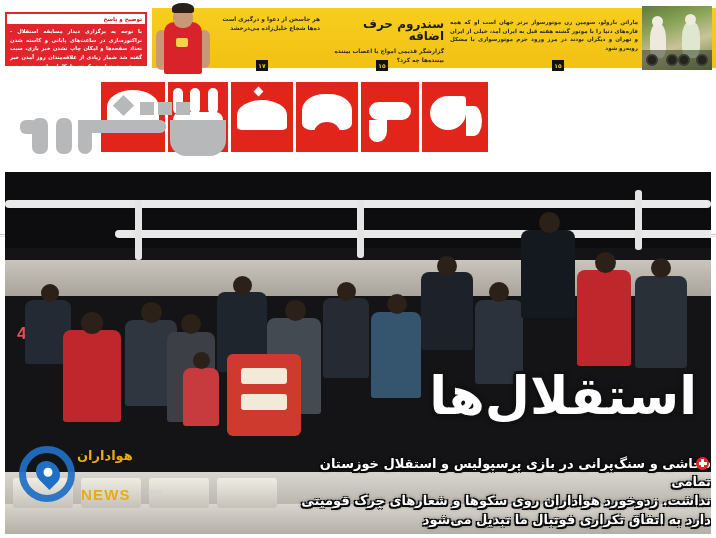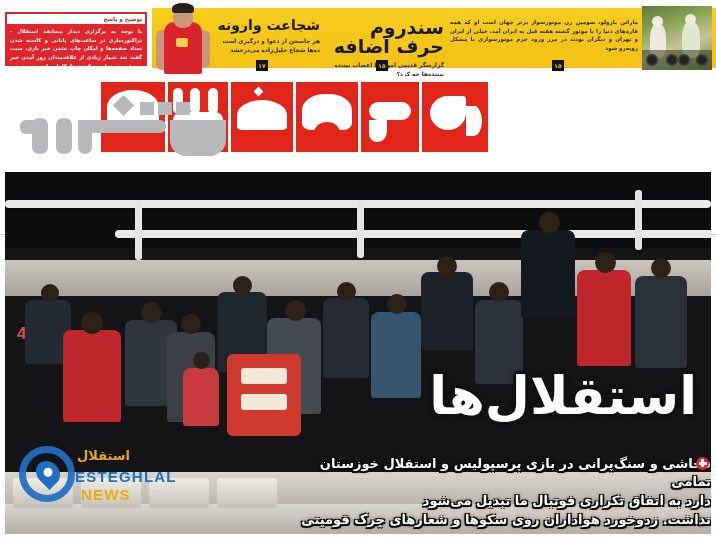--- a/index.html
+++ b/index.html
@@ -51,21 +51,21 @@
     direction:rtl; text-align:right;
   }
 
   
   .cell-iran { right:78px; width:188px; display:flex; flex-direction:row; gap:5px; }
   .cell-iran .ttl { font-size:15px; font-weight:bold; line-height:1.15; color:#111; white-space:nowrap; padding-top:6px; }
   .cell-iran .txt { font-size:5.6px; line-height:1.55; color:#2a2a2a; font-weight:bold; padding-top:8px; flex:1; text-align:justify; }
 
   
   .cell-sendrom { right:272px; width:118px; }
-  .cell-sendrom .ttl { font-size:19px; padding-top:8px; }
+  .cell-sendrom .ttl { font-size:12px; padding-top:8px; }
   .cell-sendrom .txt { font-size:5.8px; line-height:1.6; padding-top:5px; color:#2a2a2a; font-weight:bold; }
 
   
   .cell-shoja { right:396px; width:112px; }
   .cell-shoja .ttl { font-size:14px; padding-top:8px; }
   .cell-shoja .txt { font-size:5.8px; line-height:1.6; padding-top:5px; color:#2a2a2a; font-weight:bold; }
 
   .page-marker {
     position:absolute; top:60px; width:12px; height:11px; background:#111;
     color:#f5c518; font-size:6px; font-weight:bold; text-align:center; line-height:11px;
@@ -257,21 +257,20 @@
   </div>
   <div class="page-marker pm-1">۱۵</div>
 
   <div class="b-cell cell-sendrom">
     <div class="ttl b-title">سندروم حرف اضافه</div>
     <div class="txt b-sub">گزارشگر قدیمی امواج با اعصاب بیننده بیننده‌ها چه کرد؟</div>
   </div>
   <div class="page-marker pm-2">۱۵</div>
 
   <div class="b-cell cell-shoja">
-    <div class="ttl b-title">شجاعت وارونه</div>
     <div class="txt b-sub">هر جاسخن از دعوا و درگیری است ده‌ها شجاع خلیل‌زاده می‌درخشد</div>
   </div>
   <div class="page-marker pm-3">۱۷</div>
 
   <div class="player-cut">
     <div class="pc-arm-l"></div>
     <div class="pc-arm-r"></div>
     <div class="pc-body"></div>
     <div class="pc-logo"></div>
     <div class="pc-head"></div>
@@ -399,29 +398,28 @@
     <div class="seat-block" style="left:8px;top:306px;width:60px;height:30px;"></div>
     <div class="seat-block" style="left:76px;top:306px;width:60px;height:30px;"></div>
     <div class="seat-block" style="left:144px;top:306px;width:60px;height:30px;"></div>
     <div class="seat-block" style="left:212px;top:306px;width:60px;height:30px;"></div>
 
     <div class="headline">استقلال‌ها</div>
 
     <div class="sub-band">
       <div class="sub-bullet"></div>
       <div class="sub-line">فحاشی و سنگ‌پرانی در بازی پرسپولیس و استقلال خوزستان تمامی</div>
+      <div class="sub-line">نداشت. زدوخورد هواداران روی سکوها و شعارهای چرک قومیتی</div>
       <div class="sub-line">دارد به اتفاق تکراری فوتبال ما تبدیل می‌شود</div>
-      <div class="sub-line">نداشت. زدوخورد هواداران روی سکوها و شعارهای چرک قومیتی</div>
     </div>
 
     <div class="wm">
       <div class="wm-ring"></div>
       <div class="wm-drop">
         <div class="wm-drop-in"></div>
       </div>
-      <div class="wm-fa">استقلال</div>
-      <div class="wm-en1">ESTEGHLAL</div>
+      <div class="wm-fa">هواداران</div>
       <div class="wm-en2">NEWS</div>
       <div class="wm-dot">.com</div>
     </div>
   </div>
 
 </div>
 
 </body></html>

